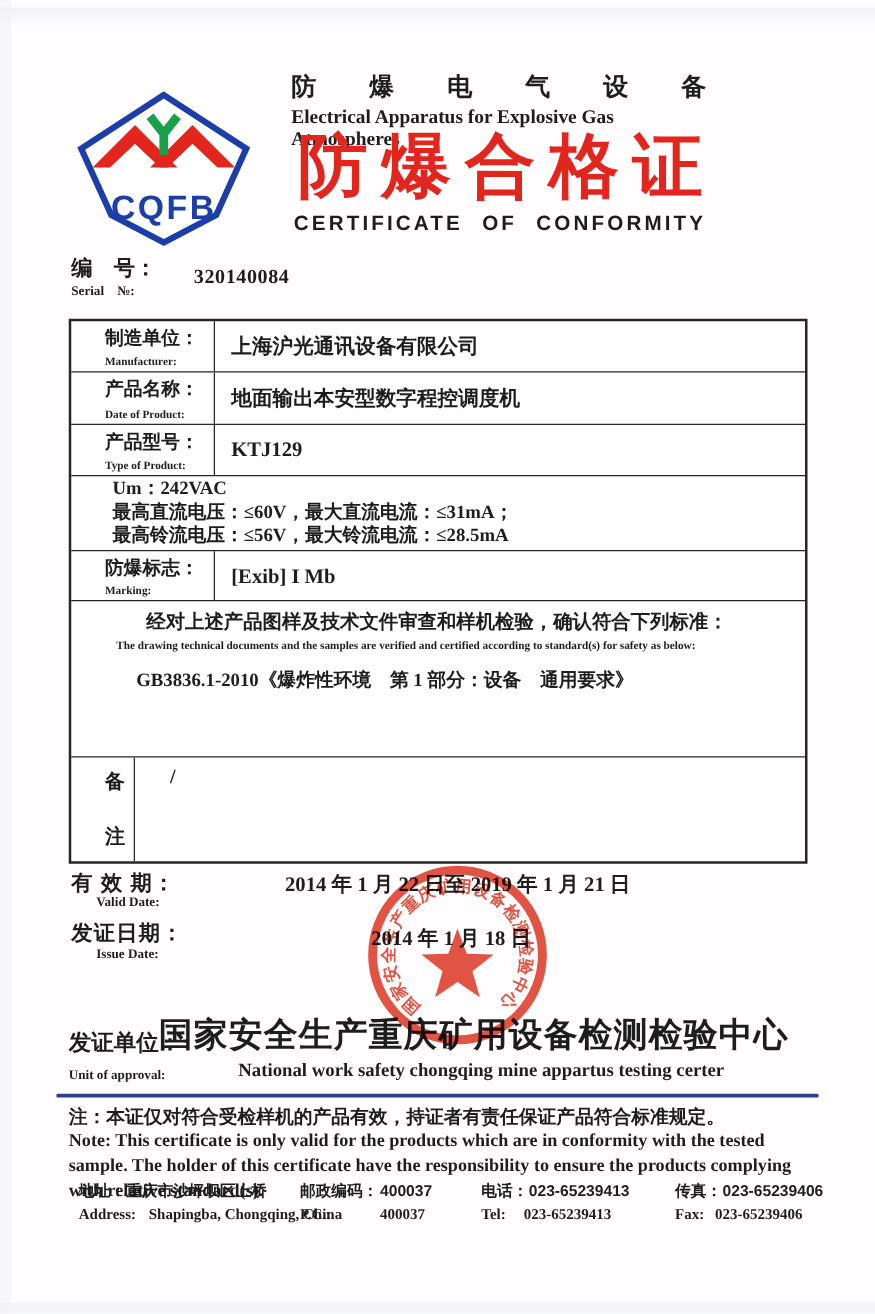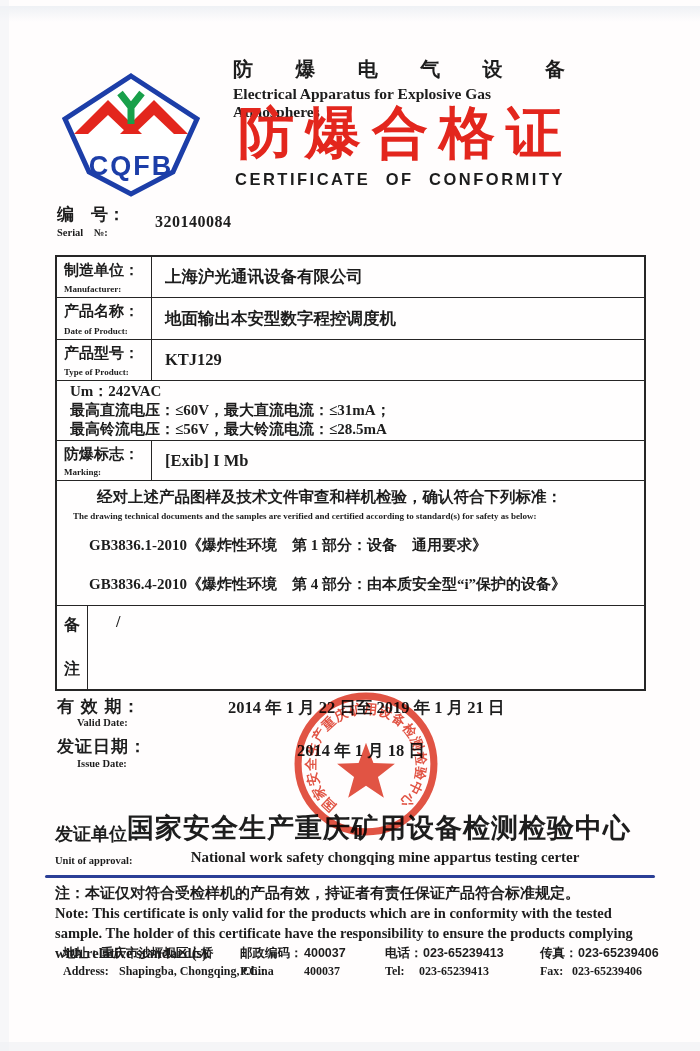--- a/index.html
+++ b/index.html
@@ -19,21 +19,21 @@
   .red-title{left:225px;top:103px;width:350px;text-align:center;font-size:56px;line-height:60px;
         font-weight:bold;color:#e3261d;letter-spacing:11px;text-indent:11px;white-space:nowrap;}
   .cert-line{left:235px;top:170px;width:330px;display:flex;justify-content:space-between;
         font-size:16.5px;font-weight:bold;letter-spacing:2.5px;}
   .serial-cn{left:57px;top:203px;font-size:17px;font-weight:bold;}
   .serial-en{left:57px;top:226px;font-size:10.5px;font-weight:bold;}
   .serial-val{left:155px;top:213px;font-size:16px;font-weight:600;letter-spacing:.5px;}
 
   
   .table{left:55px;top:255px;width:591px;border:2px solid #262626;box-sizing:border-box;background:rgba(255,255,255,.4);}
-  .trow{display:flex;border-top:1.5px solid #262626;box-sizing:border-box;}
+  .trow{display:flex;border-top:1.5px solid #262626;box-sizing:border-box;padding-left:20px;}
   .trow:first-child{border-top:none;}
   .h40{height:40px}.h42{height:42px}.h41{height:41px}.h60{height:60px}.h125{height:125px}.h84{height:84px}
   .tlabel{width:95px;min-width:95px;border-right:1.5px solid #262626;box-sizing:border-box;
         padding:4px 2px 3px 7px;display:flex;flex-direction:column;justify-content:space-between;}
   .lab-cn{font-size:15px;font-weight:bold;white-space:nowrap;}
   .lab-en{font-family:"Liberation Serif",serif;font-weight:bold;font-size:9px;white-space:nowrap;}
   .lab-en.tiny{font-size:8px;}
   .tval{flex:1;display:flex;align-items:center;padding-left:13px;
         font-family:"Liberation Serif",serif;font-weight:600;font-size:16.5px;}
   .tval.lines{flex-direction:column;align-items:flex-start;justify-content:center;font-size:15px;line-height:19px;}
@@ -145,21 +145,20 @@
         <span class="lab-cn">防爆标志：</span>
         <span class="lab-en">Marking:</span>
       </div>
       <div class="tval">[Exib] I Mb</div>
     </div>
     <div class="trow h125">
       <div class="std-cell">
         <div class="std-cn">经对上述产品图样及技术文件审查和样机检验，确认符合下列标准：</div>
         <div class="std-en">The drawing technical documents and the samples are verified and certified according to standard(s) for safety as below:</div>
         <div class="std-item">GB3836.1-2010《爆炸性环境　第 1 部分：设备　通用要求》</div>
-        <div class="std-item">GB3836.4-2010《爆炸性环境　第 4 部分：由本质安全型“i”保护的设备》</div>
       </div>
     </div>
     <div class="trow h84">
       <div class="tlabel-narrow">
         <span>备</span>
         <span>注</span>
       </div>
       <div class="remark-val">/</div>
     </div>
   </div>

